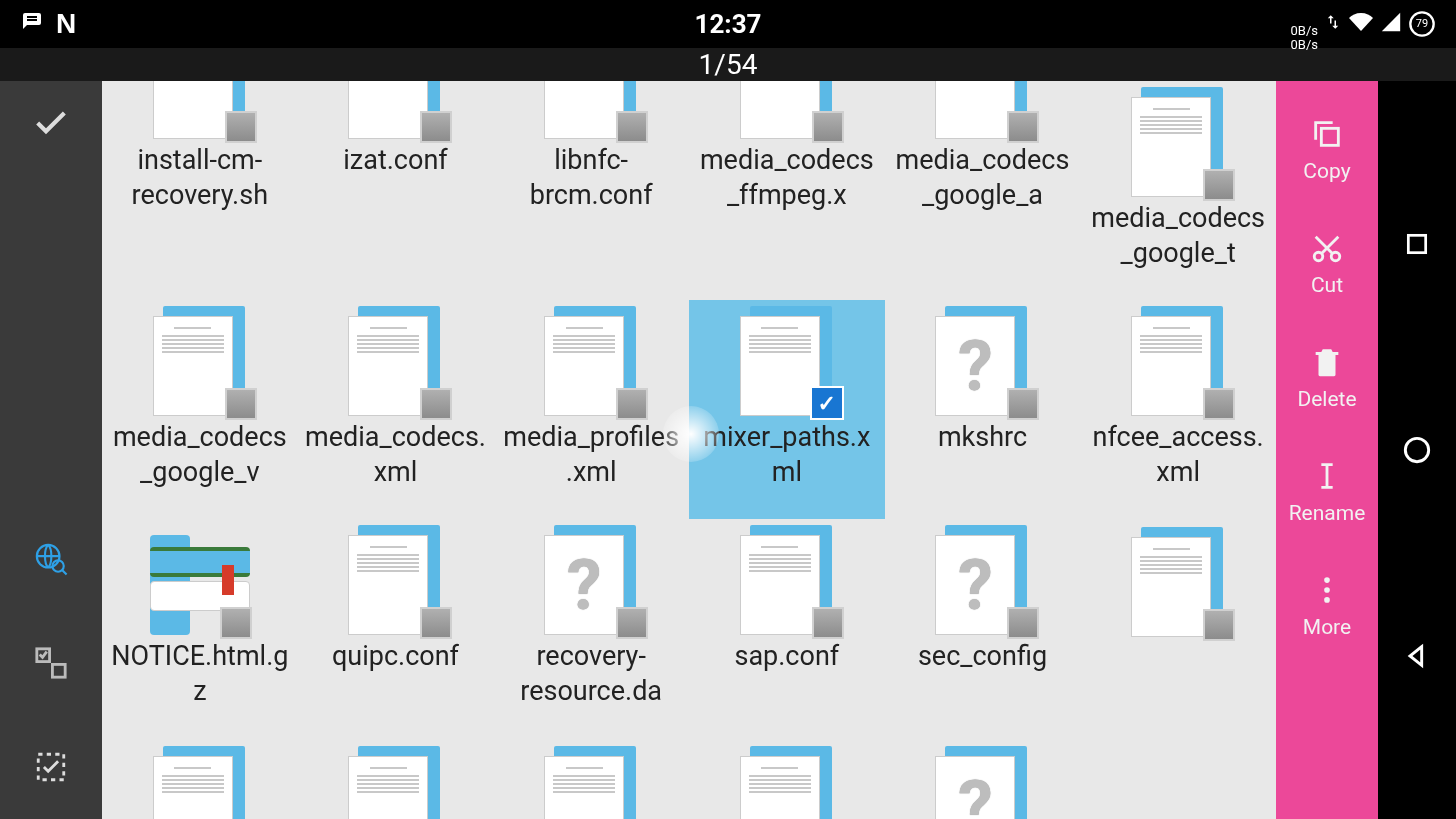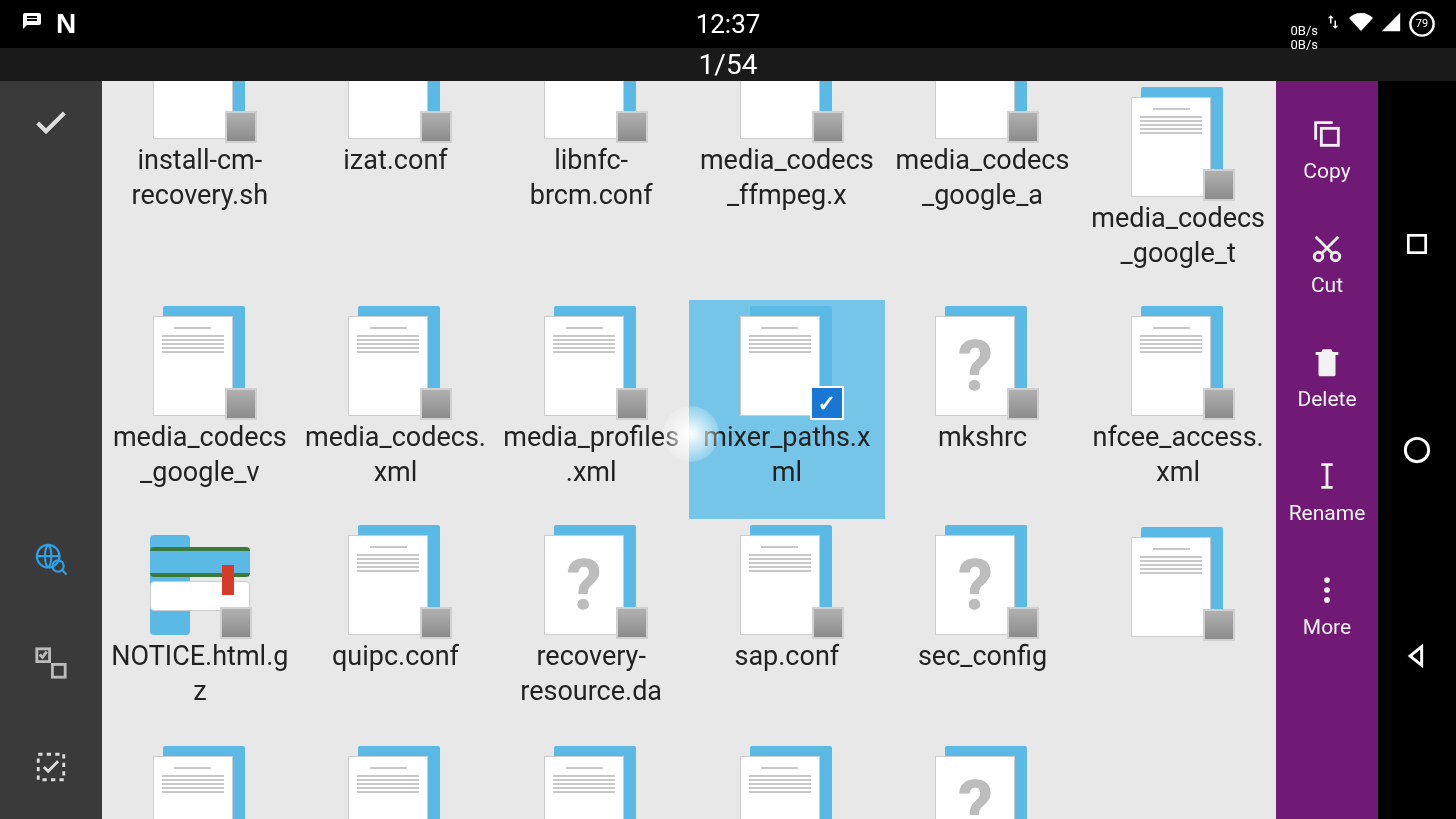--- a/index.html
+++ b/index.html
@@ -8,21 +8,21 @@
 .status-bar {
   height: 48px;
   background: #000;
   color: #fff;
   display: flex;
   align-items: center;
   padding: 0 20px;
   position: relative;
 }
 .status-left { display: flex; gap: 12px; align-items: center; }
-.status-center { position: absolute; left: 50%; transform: translateX(-50%); font-size: 26px; font-weight: 400; }
+.status-center { position: absolute; left: 50%; transform: translateX(-50%); font-size: 26px; font-weight: 700; }
 .status-right { margin-left: auto; display: flex; align-items: center; gap: 6px; font-size: 13px; line-height: 1.1; }
 .speed-block { text-align: left; margin-top: 28px; }
 
 .counter-bar {
   height: 33px;
   background: #1a1a1a;
   color: #fff;
   display: flex;
   align-items: center;
   justify-content: center;
@@ -101,21 +101,21 @@
 .archive-icon { position:absolute; left:50%; bottom:0; transform:translateX(-50%); width:100px; height:100px; }
 .book-v { position:absolute; left:0; top:0; width:40px; height:100px; background:#5bb9e6; border-radius:4px; }
 .book-h1 { position:absolute; left:0; top:12px; width:100px; height:30px; background:#5bb9e6; border-radius:4px; border-top:4px solid #3a7a3a; border-bottom:4px solid #3a7a3a;}
 .book-h2 { position:absolute; left:0; top:46px; width:100px; height:30px; background:#fff; border:1px solid #ccc; border-radius:4px;}
 .ribbon { position:absolute; right:16px; top:30px; width:12px; height:30px; background:#d63b2a; }
 
 .file-label { font-size: 27px; color: #222; line-height: 1.3; word-break: break-word; padding: 0 4px; max-width: 190px; }
 
 .action-rail {
   width: 102px;
-  background: #701a75;
+  background: #ec4899;
   display: flex;
   flex-direction: column;
   align-items: center;
   padding-top: 12px;
 }
 .action-item {
   display:flex; flex-direction:column; align-items:center; gap:8px;
   color:#f2f2f2; padding: 24px 0; font-size:21px;
 }
 .action-item svg { width:34px; height:34px; }

